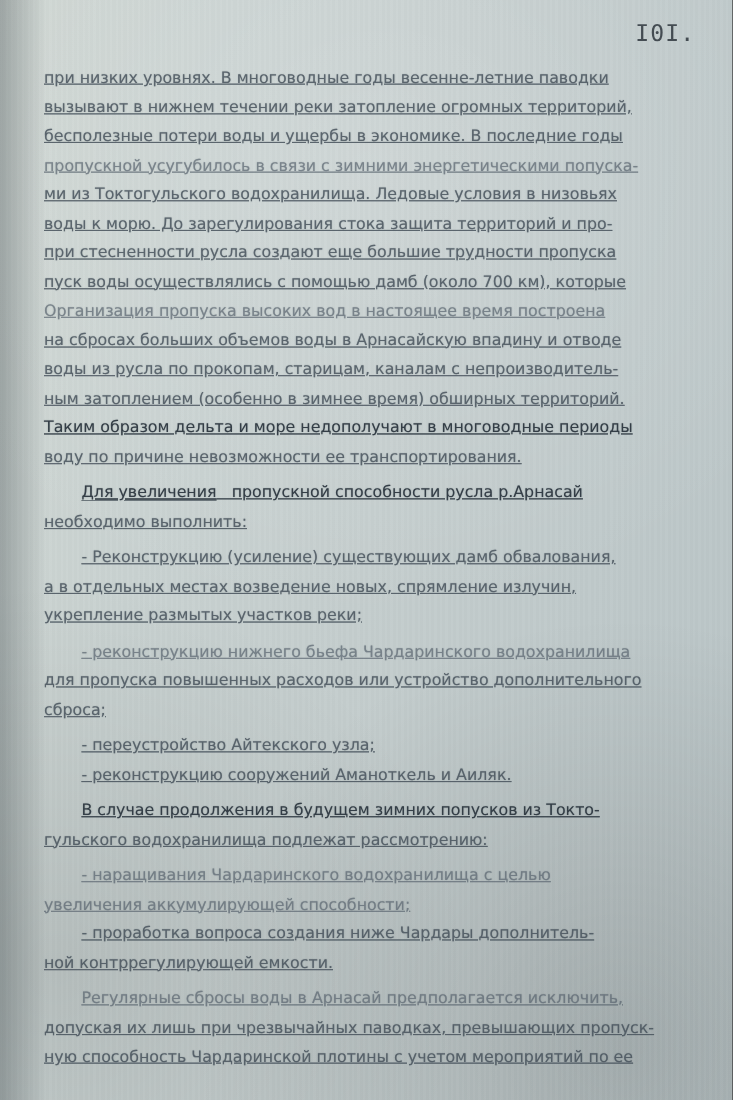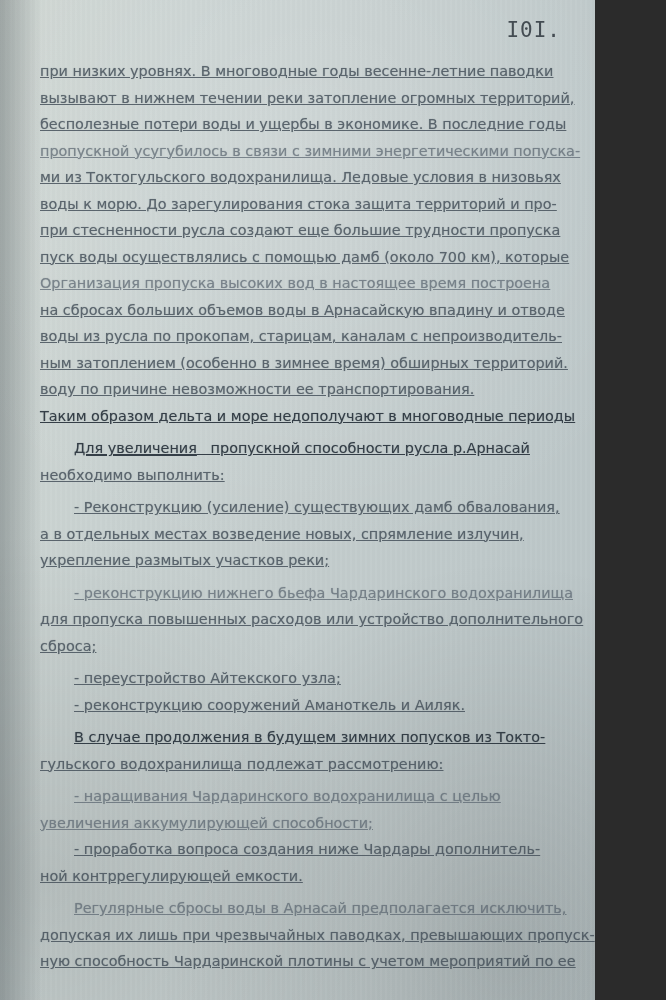--- a/index.html
+++ b/index.html
@@ -2,21 +2,21 @@
 <html><head>
 <meta charset="utf-8">
 <style>
   html, body {
     margin: 0;
     padding: 0;
     background: #2b2b2b;
   }
   .page {
     position: relative;
-    width: 595px;
+    width: 666px;
     height: 1000px;
     overflow: hidden;
     
     background:
       radial-gradient(ellipse 120% 70% at 50% 15%, rgba(255,255,255,0.16), rgba(255,255,255,0) 60%),
       radial-gradient(ellipse 90% 60% at 85% 95%, rgba(0,0,0,0.14), rgba(0,0,0,0) 65%),
       radial-gradient(ellipse 80% 50% at 8% 88%, rgba(0,0,0,0.10), rgba(0,0,0,0) 70%),
       linear-gradient(100deg, #cfd6d2 0%, #c9d2d1 25%, #c4cdcd 50%, #bfc9ca 75%, #b9c4c6 100%);
     font-family: "DejaVu Sans", sans-serif;
   }
@@ -101,22 +101,22 @@
         <span class="line ink-mid">бесполезные потери воды и ущербы в экономике. В последние годы</span>
         <span class="line ink-faint">пропускной усугубилось в связи с зимними энергетическими попуска-</span>
         <span class="line ink-mid">ми из Токтогульского водохранилища. Ледовые условия в низовьях</span>
         <span class="line ink-mid">воды к морю. До зарегулирования стока защита территорий и про-</span>
         <span class="line ink-mid">при стесненности русла создают еще большие трудности пропуска</span>
         <span class="line ink-mid">пуск воды осуществлялись с помощью дамб (около 700 км), которые</span>
         <span class="line ink-faint">Организация пропуска высоких вод в настоящее время построена</span>
         <span class="line ink-mid">на сбросах больших объемов воды в Арнасайскую впадину и отводе</span>
         <span class="line ink-mid">воды из русла по прокопам, старицам, каналам с непроизводитель-</span>
         <span class="line ink-mid">ным затоплением (особенно в зимнее время) обширных территорий.</span>
+        <span class="line ink-dark">Таким образом дельта и море недополучают в многоводные периоды</span>
         <span class="line ink-mid">воду по причине невозможности ее транспортирования.</span>
-        <span class="line ink-dark">Таким образом дельта и море недополучают в многоводные периоды</span>
       </div>
       <div class="para">
         <span class="line ink-dark" style="padding-left: 34px;"><span class="underline">Для увеличения</span><span>   пропускной способности русла р.Арнасай</span></span>
         <span class="line ink-mid">необходимо выполнить:</span>
       </div>
       <div class="para">
         <span class="line ink-mid" style="padding-left: 34px;">- Реконструкцию (усиление) существующих дамб обвалования,</span>
         <span class="line ink-mid">а в отдельных местах возведение новых, спрямление излучин,</span>
         <span class="line ink-mid">укрепление размытых участков реки;</span>
       </div>

